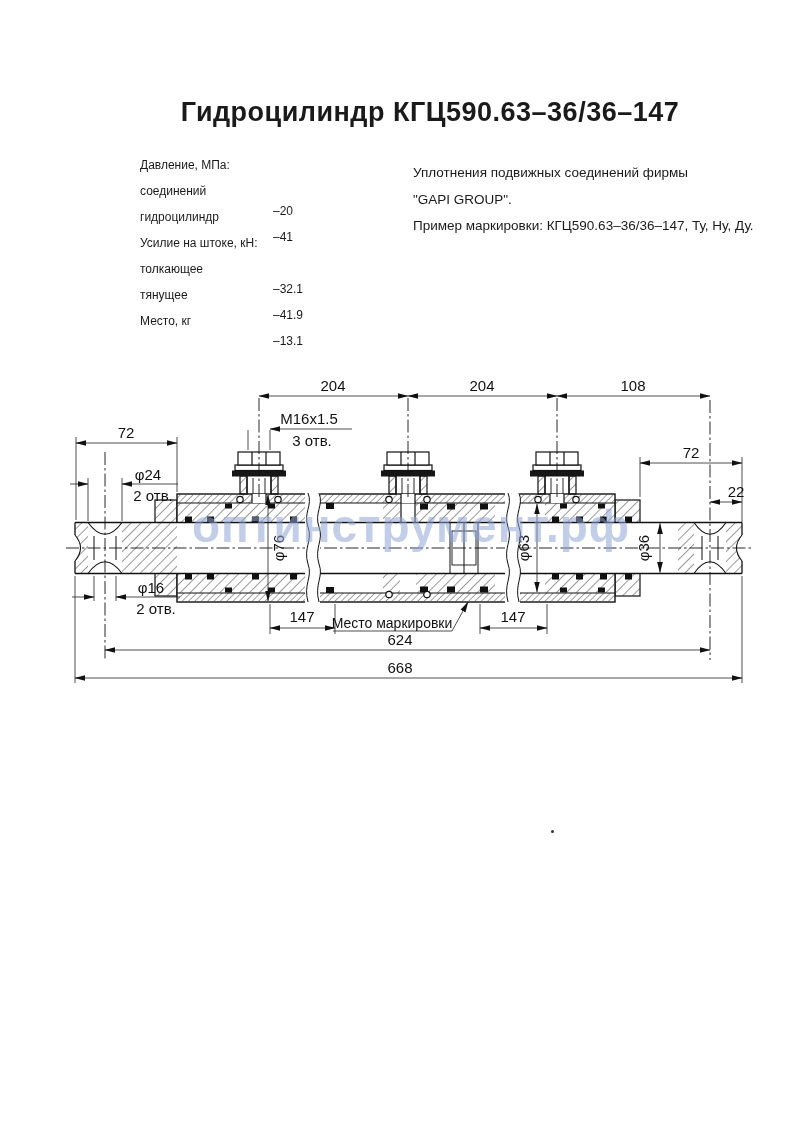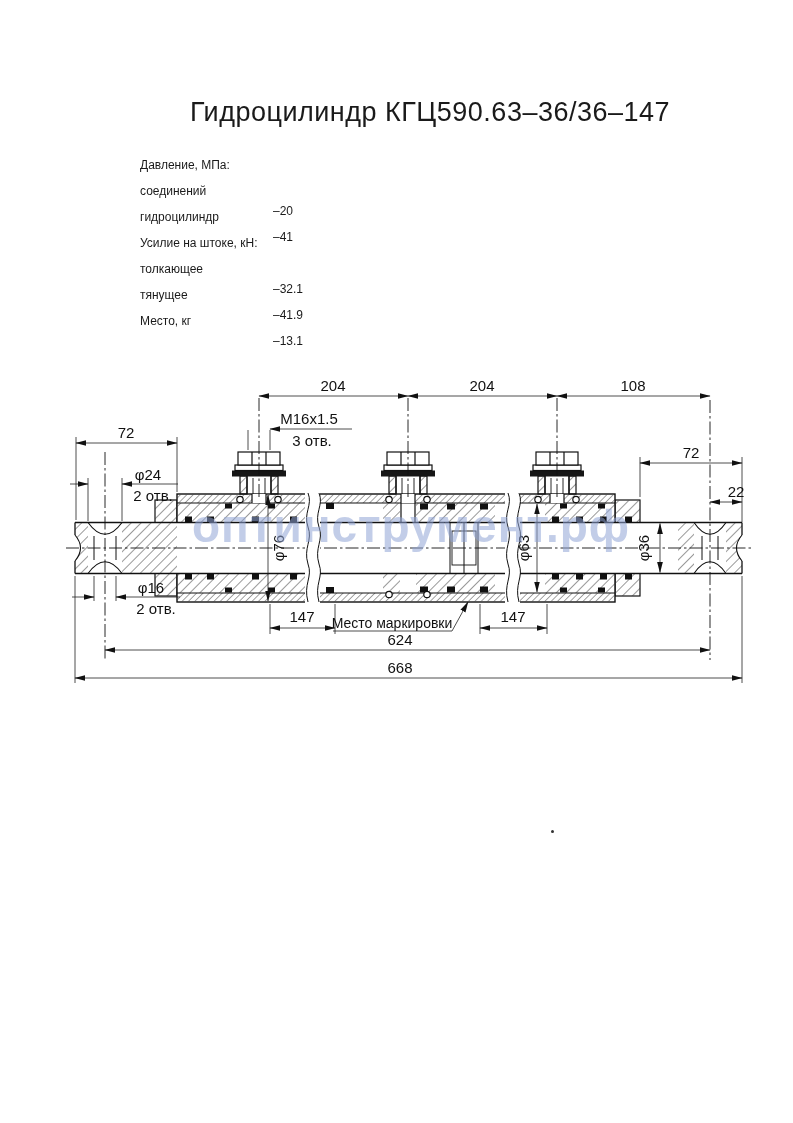--- a/index.html
+++ b/index.html
@@ -1,19 +1,19 @@
 <!DOCTYPE html>
 <html><head>
 <meta charset="utf-8">
 <style>
   html,body{margin:0;padding:0;background:#e8e8e8;}
   .page{position:relative;width:793px;height:1123px;background:#ffffff;margin:0 auto;overflow:hidden;
         font-family:"Liberation Sans","DejaVu Sans",sans-serif;color:#1a1a1a;}
   .title{position:absolute;left:130px;top:97px;width:600px;text-align:center;
-         font-size:27px;font-weight:400;letter-spacing:0.5px;white-space:nowrap;}
+         font-size:27px;font-weight:700;letter-spacing:0.5px;white-space:nowrap;}
   .spec-row{position:absolute;left:140px;width:280px;height:22px;font-size:12px;white-space:nowrap;}
   .spec-label{position:absolute;left:0;top:0;}
   .spec-value{position:absolute;left:133px;top:0;margin-top:20px;}
   .notes{position:absolute;left:413px;top:160px;width:350px;font-size:13.5px;line-height:26.5px;}
   .notes div{white-space:nowrap;}
   .footer-note{position:absolute;left:167px;top:1008px;width:600px;font-size:14px;white-space:nowrap;}
   .watermark{position:absolute;left:192px;top:499px;font-size:46px;font-weight:bold;letter-spacing:1px;
              color:rgba(143,164,214,0.55);pointer-events:none;z-index:5;white-space:nowrap;}
   .stray-dot{position:absolute;left:551px;top:830px;width:3px;height:3px;background:#333;border-radius:50%;}
   svg.drawing{position:absolute;left:0;top:0;z-index:2;}
@@ -50,20 +50,25 @@
     <div class="spec-row" style="top:288px">
       <span class="spec-label">тянущее</span>
       <span class="spec-value">–41.9</span>
     </div>
     <div class="spec-row" style="top:314px">
       <span class="spec-label">Место, кг</span>
       <span class="spec-value">–13.1</span>
     </div>
   </div>
 
+  <div class="notes">
+    <div>Уплотнения подвижных соединений фирмы</div>
+    <div>"GAPI GROUP".</div>
+    <div>Пример маркировки: КГЦ590.63–36/36–147, Ту, Ну, Ду.</div>
+  </div>
 
   <svg class="drawing" width="793" height="1123" viewBox="0 0 793 1123">
     <defs>
       <pattern id="h1" width="7" height="7" patternUnits="userSpaceOnUse" patternTransform="rotate(45)">
         <line x1="0" y1="0" x2="0" y2="7" stroke="#333" stroke-width="1"></line>
       </pattern>
       <pattern id="h2" width="4.5" height="4.5" patternUnits="userSpaceOnUse" patternTransform="rotate(45)">
         <line x1="0" y1="0" x2="0" y2="4.5" stroke="#333" stroke-width="0.9"></line>
       </pattern>
       <marker id="arr" viewBox="0 0 10 6" refX="9.5" refY="3" markerWidth="11" markerHeight="6.6" orient="auto-start-reverse" markerUnits="userSpaceOnUse">

